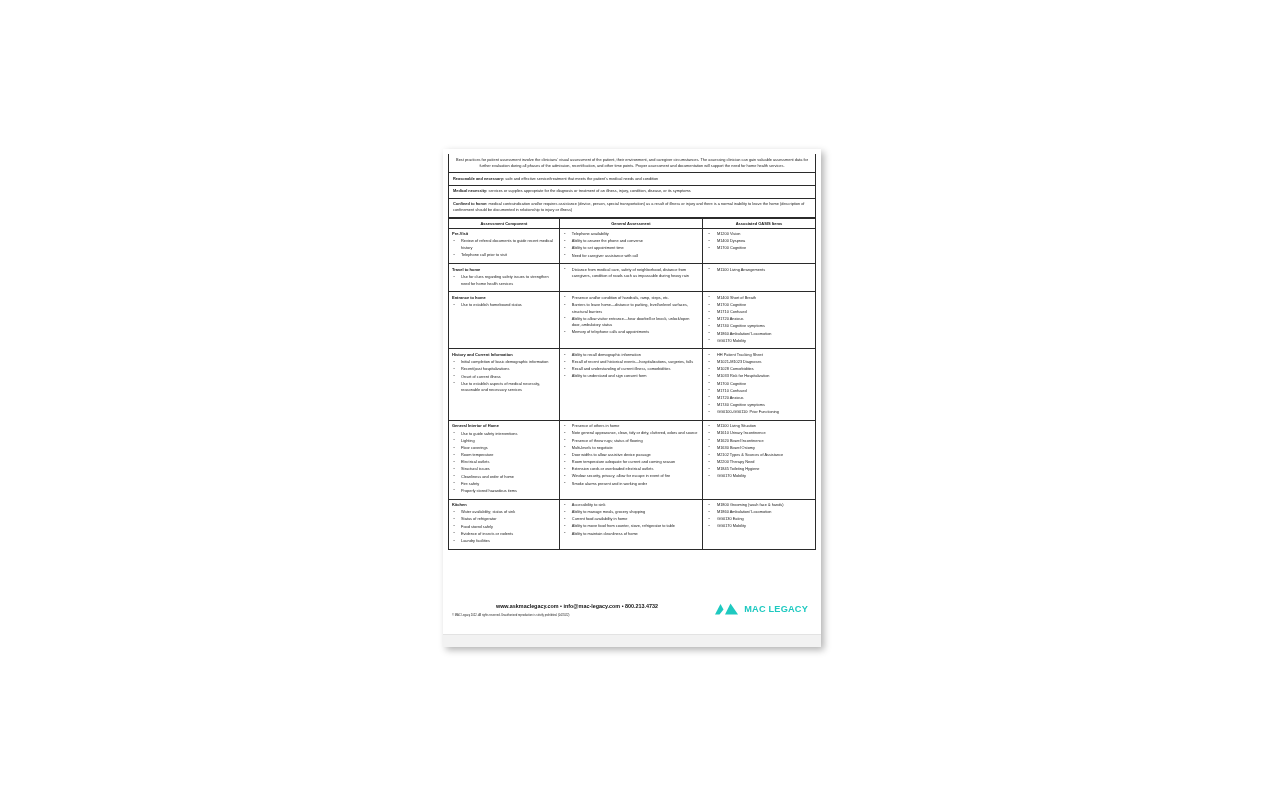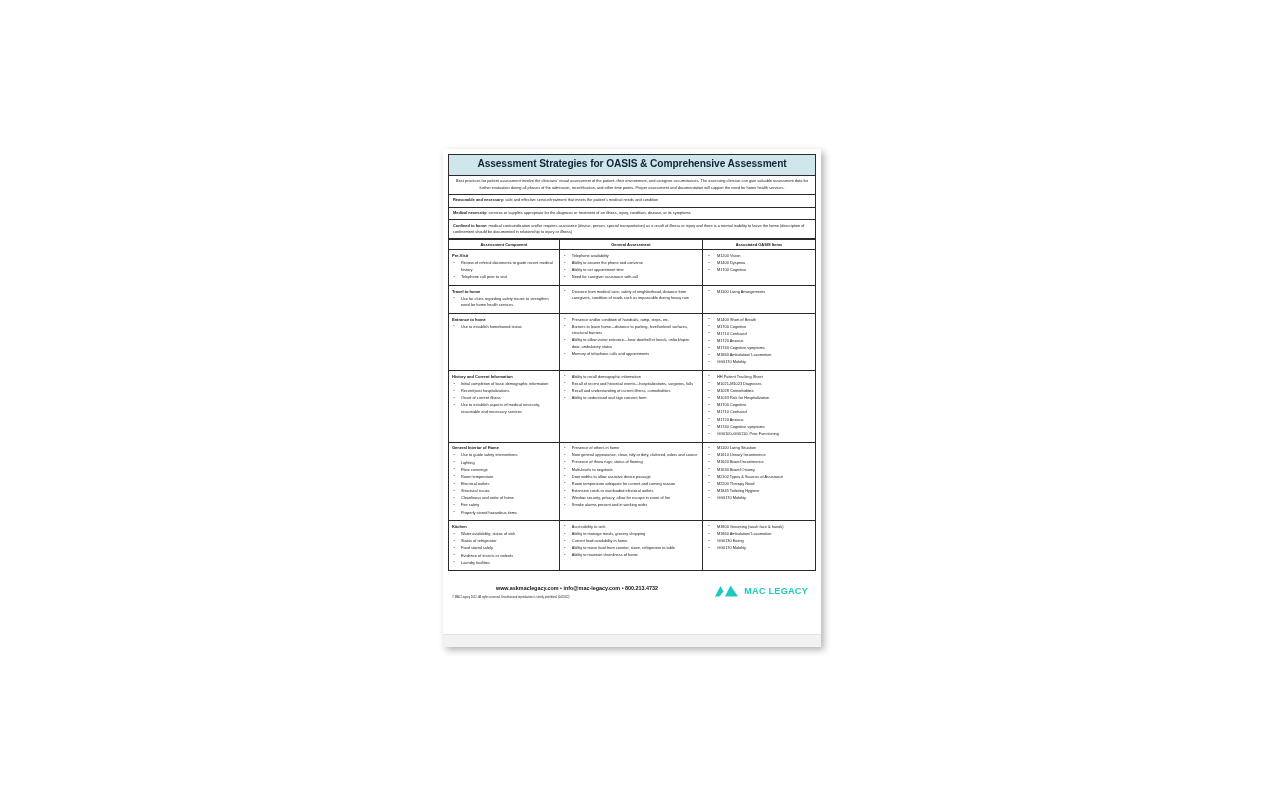--- a/index.html
+++ b/index.html
@@ -133,21 +133,21 @@
   }
   
   ul.bl.oasis li { padding-left: 11px; }
   ul.bl.oasis li::before { left: 2.5px; }
 
   
   .footer {
     position: absolute;
     left: 5px;
     right: 5px;
-    bottom: 22px;
+    bottom: 4px;
     height: 42px;
   }
   .footer-left {
     position: absolute;
     left: 4px;
     top: 2px;
     width: 250px;
   }
   .footer-web {
     font-size: 5.4px;
@@ -188,23 +188,20 @@
     border-top: 1px solid #e3e3e3;
   }
 </style>
 </head>
 <body>
 
 <div id="viewer">
 
   <div id="page">
 
-    <div class="banner">
-      <div class="banner-title">Assessment Strategies for OASIS &amp; Comprehensive Assessment</div>
-    </div>
 
     <div class="intro">
       <p>Best practices for patient assessment involve the clinicians' visual assessment of the patient, their environment, and caregiver circumstances.  The assessing clinician can gain valuable assessment data for further evaluation during all phases of the admission, recertification, and other time points.  Proper assessment and documentation will support the need for home health services.</p>
     </div>
 
     <div class="defrow">
       <b>Reasonable and necessary:</b><span> safe and effective service/treatment that meets the patient's medical needs and condition</span>
     </div>
     <div class="defrow">
       <b>Medical necessity:</b><span> services or supplies appropriate for the diagnosis or treatment of an illness, injury, condition, disease, or its symptoms</span>

